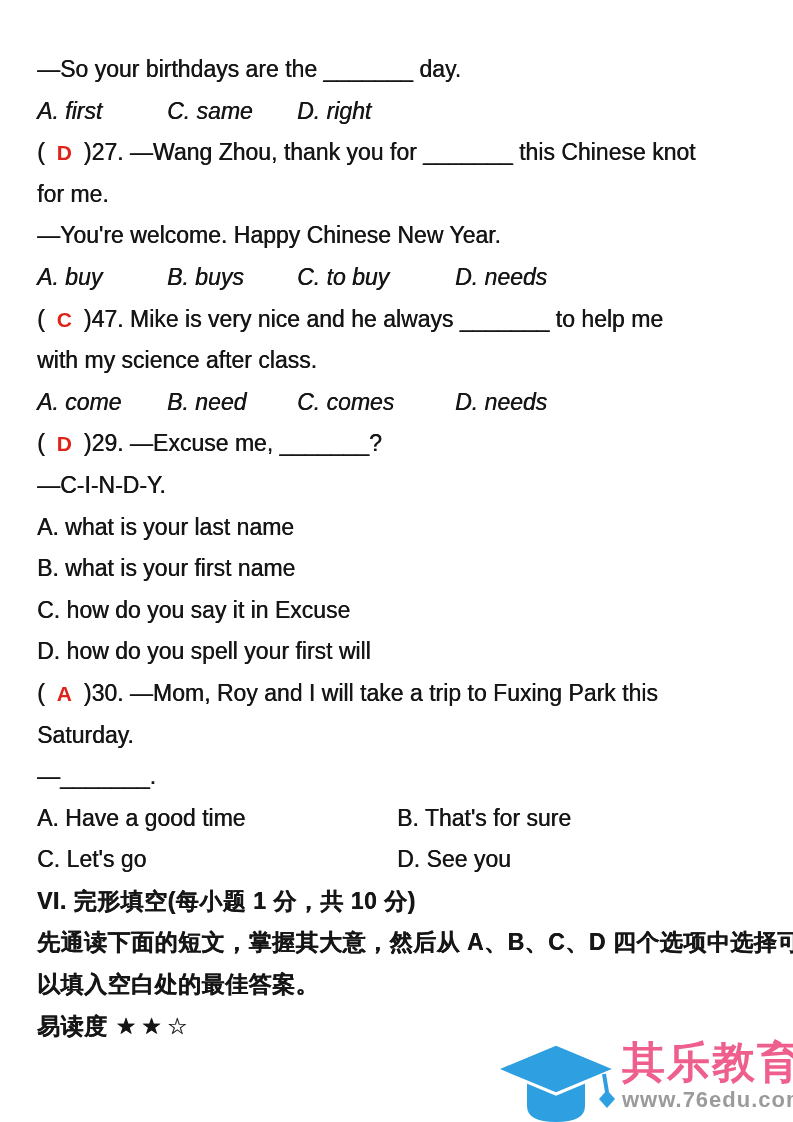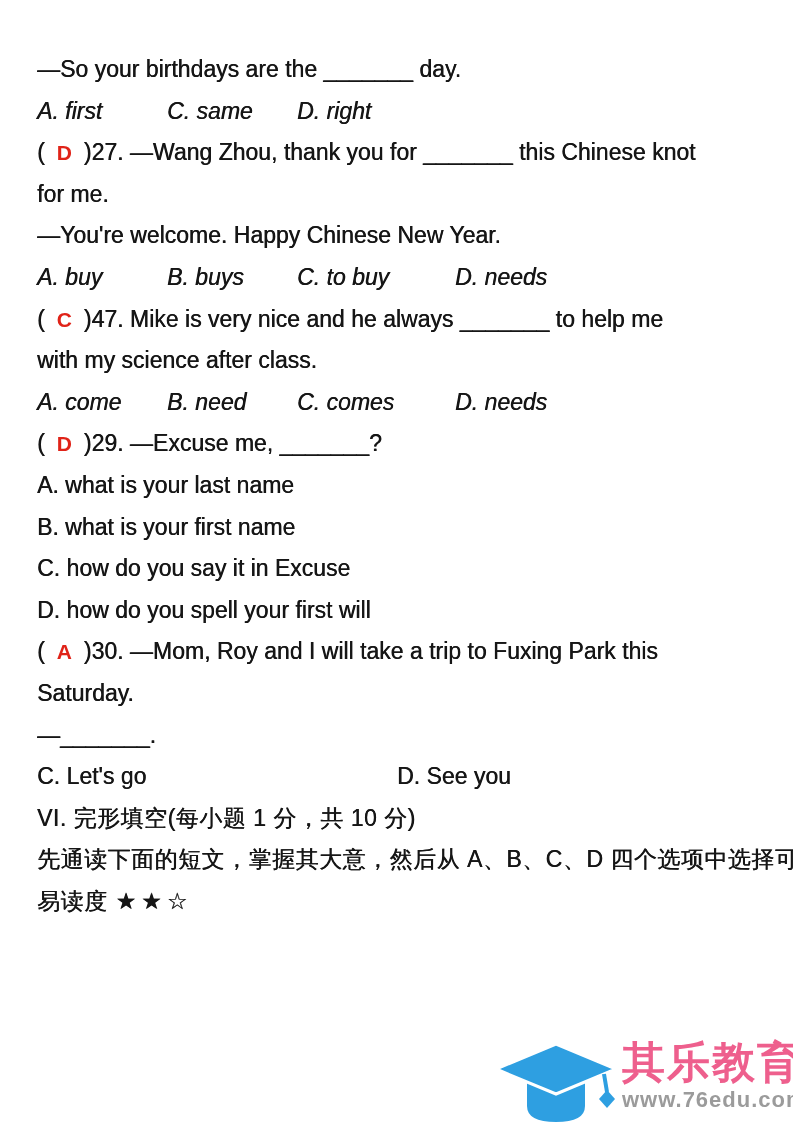--- a/index.html
+++ b/index.html
@@ -37,21 +37,21 @@
   .opt { white-space: nowrap; }
   .paren { display: inline; }
   .answer {
     display: inline-block;
     margin: 0 12px;
     font-size: 21px;
     font-weight: 600;
     text-shadow: none;
   }
   .line.heading, .line.chinese, .line.readability {
-    font-weight: 400;
+    font-weight: 700;
     letter-spacing: 0.5px;
   }
   .stars { letter-spacing: 5px; margin-left: 8px; }
   
   .logo {
     position: absolute;
     left: 494px;
     top: 1036px;
     display: flex;
     align-items: flex-start;
@@ -96,33 +96,39 @@
       </div>
       <div class="line question"><span class="paren">(</span><span class="answer">C</span><span class="rest">)47. Mike is very nice and he always _______ to help me</span></div>
       <div class="line text">with my science after class.</div>
       <div class="line options4">
         <span class="opt">A. come</span>
         <span class="opt">B. need</span>
         <span class="opt">C. comes</span>
         <span class="opt">D. needs</span>
       </div>
       <div class="line question"><span class="paren">(</span><span class="answer">D</span><span class="rest">)29. —Excuse me, _______?</span></div>
+      <div class="line text">—C-I-N-D-Y.</div>
       <div class="line text">A. what is your last name</div>
       <div class="line text">B. what is your first name</div>
       <div class="line text">C. how do you say it in Excuse</div>
       <div class="line text">D. how do you spell your first will</div>
       <div class="line question"><span class="paren">(</span><span class="answer">A</span><span class="rest">)30. —Mom, Roy and I will take a trip to Fuxing Park this</span></div>
       <div class="line text">Saturday.</div>
       <div class="line text">—_______.</div>
       <div class="line options2">
+        <span class="opt">A. Have a good time</span>
+        <span class="opt">B. That's for sure</span>
+      </div>
+      <div class="line options2">
         <span class="opt">C. Let's go</span>
         <span class="opt">D. See you</span>
       </div>
       <div class="line heading">VI. 完形填空(每小题 1 分，共 10 分)</div>
       <div class="line chinese">先通读下面的短文，掌握其大意，然后从 A、B、C、D 四个选项中选择可</div>
+      <div class="line chinese">以填入空白处的最佳答案。</div>
       <div class="line readability"><span class="rd-label">易读度</span><span class="stars">★★☆</span></div>
     </div>
 
   <div class="logo">
     <svg class="cap-icon" width="126" height="82" viewBox="0 0 126 82" aria-hidden="true">
 
       <path class="cap-fill" d="M33 34 L33 64 Q33 80 62 80 Q91 80 91 64 L91 34 Z"></path>
 
       <polygon class="cap-fill cap-board" points="62,2 122,27 62,52 2,27"></polygon>
 

